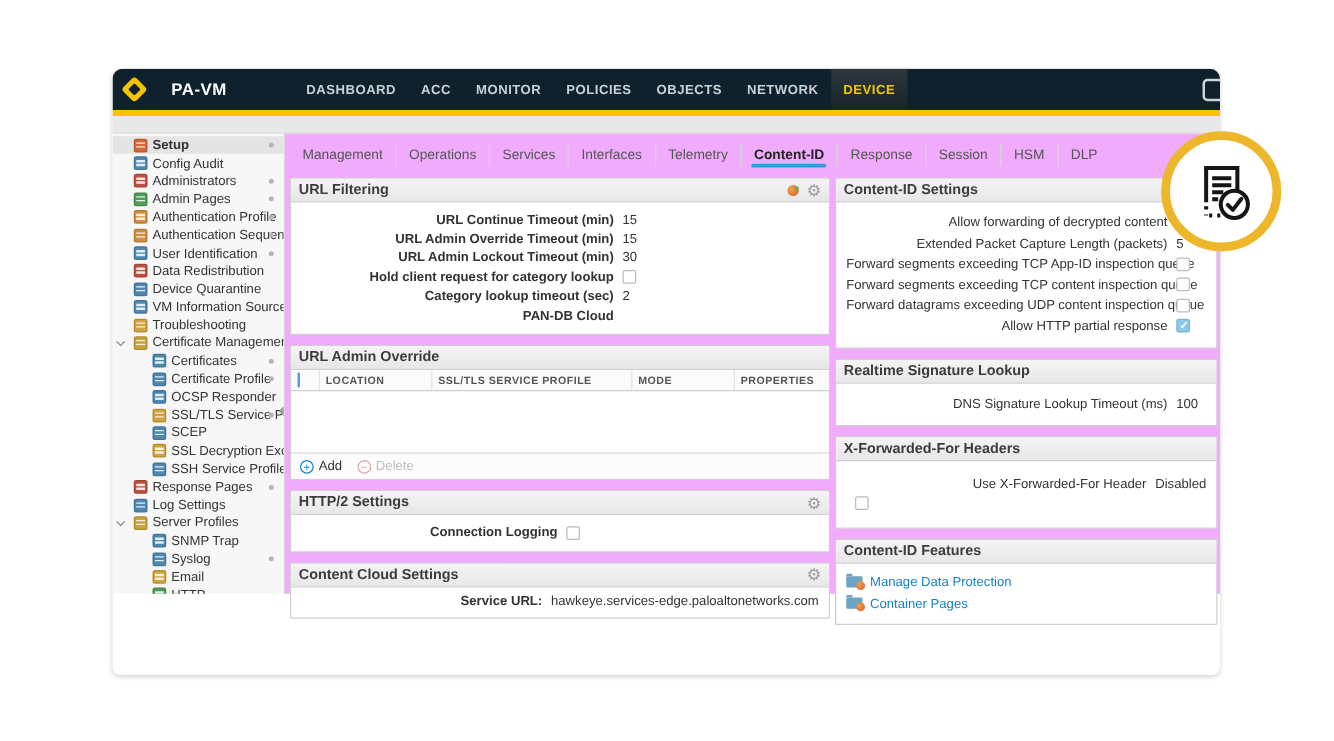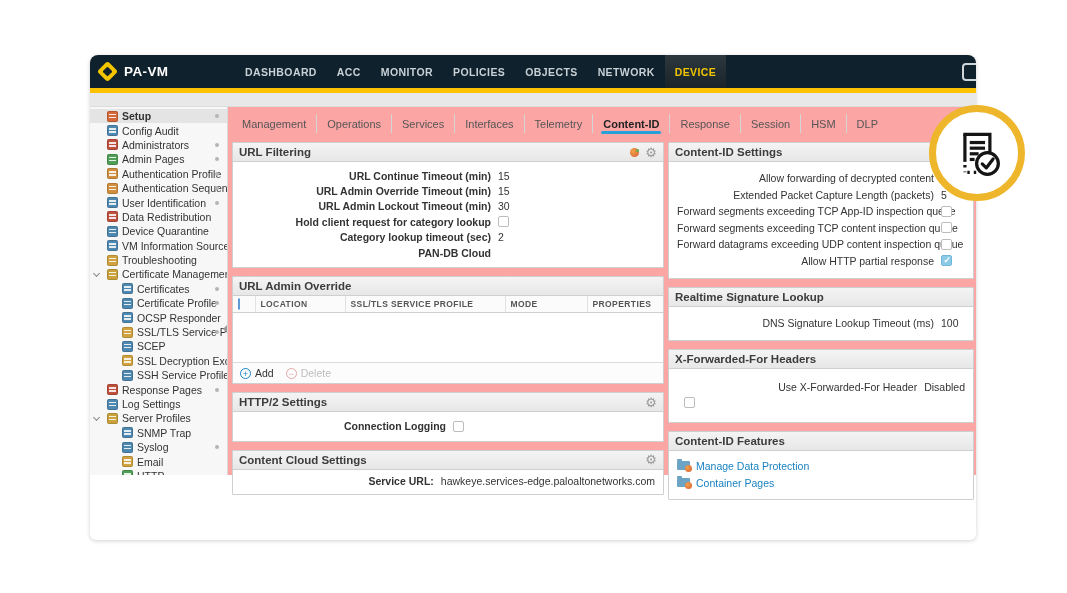--- a/index.html
+++ b/index.html
@@ -3,21 +3,21 @@
 <meta charset="utf-8">
 <style>
   * { margin:0; padding:0; box-sizing:border-box; }
   html,body { width:1067px; height:593px; background:#ffffff; overflow:hidden;
     font-family:"Liberation Sans", sans-serif; }
   .window { position:absolute; left:90px; top:55px; width:886px; height:485px;
     border-radius:8px 8px 6px 6px; box-shadow:0 1px 4px rgba(0,0,0,.18); background:#fff; overflow:hidden; }
 
   
   .topnav { position:relative; height:33px; background:#0e212c; display:flex; align-items:center; }
-  .logo { display:flex; align-items:center; gap:9px; padding-left:10px; width:145px; }
+  .logo { display:flex; align-items:center; gap:22px; padding-left:10px; width:145px; }
   .logo-mark { width:15px; height:15px; background:#f2c500; transform:rotate(45deg); border-radius:3px; position:relative; }
   .logo-mark::after { content:""; position:absolute; left:4px; top:4px; width:7px; height:7px; background:#0e212c; border-radius:1px; }
   .logo-text { color:#fff; font-size:13.5px; font-weight:bold; letter-spacing:.4px; }
   .navitems { display:flex; align-items:stretch; height:100%; }
   .navitem { display:flex; align-items:center; padding:0 10px; color:#c8d1d6; font-size:10.5px;
     font-weight:600; letter-spacing:.4px; cursor:pointer; }
   .navitem.active { background:linear-gradient(#2c383e,#18242a); color:#f2c500; }
   .partial-btn { position:absolute; right:-8px; top:8px; width:22px; height:18px; border:2px solid #cdd5d9; border-radius:4px; }
 
   .yellowbar { height:5px; background:#fcc200; }
@@ -34,21 +34,21 @@
     border-left:1.5px solid #888; border-bottom:1.5px solid #888; transform:rotate(-45deg); }
   .sicon { width:11px; height:11px; border-radius:2px; margin-right:4px; flex:0 0 11px;
     background:#4e88b0; position:relative; box-shadow:inset 0 0 0 1px rgba(0,0,0,.15); }
   .sicon::after { content:""; position:absolute; left:2px; top:3px; width:7px; height:1.5px;
     background:rgba(255,255,255,.85); box-shadow:0 3px 0 rgba(255,255,255,.85); }
   .sdot { position:absolute; right:8px; width:4px; height:4px; border-radius:50%; background:#b5b5b5; }
   .sdivider { width:1px; background:#d9d9d9; position:relative; }
   .collapse-arrow { position:absolute; left:-4px; top:218px; width:0; height:0;
     border-top:4px solid transparent; border-bottom:4px solid transparent; border-right:4px solid #9a9a9a; }
 
-  .main { flex:1; background:#fca5a5; padding:4px 2px 0 4px; position:relative; }
+  .main { flex:1; background:#f0abfc; padding:4px 2px 0 4px; position:relative; }
   .tabs { display:flex; align-items:center; height:24px; margin-bottom:7px; }
   .tab { font-size:11px; color:#555; padding:4px 10px 3px; cursor:pointer; position:relative; white-space:nowrap; }
   .tab + .tab { border-left:1px solid #d5d5d5; }
   .tab.active { color:#222; font-weight:bold; }
   .tab.active::after { content:""; position:absolute; left:8px; right:8px; bottom:-1px; height:2.5px;
     background:#2aa0d8; border-radius:2px; }
 
   .columns { display:flex; gap:4px; align-items:flex-start; }
   .col-left { width:432px; display:flex; flex-direction:column; gap:8px; }
   .col-right { width:306px; display:flex; flex-direction:column; gap:8px; }

